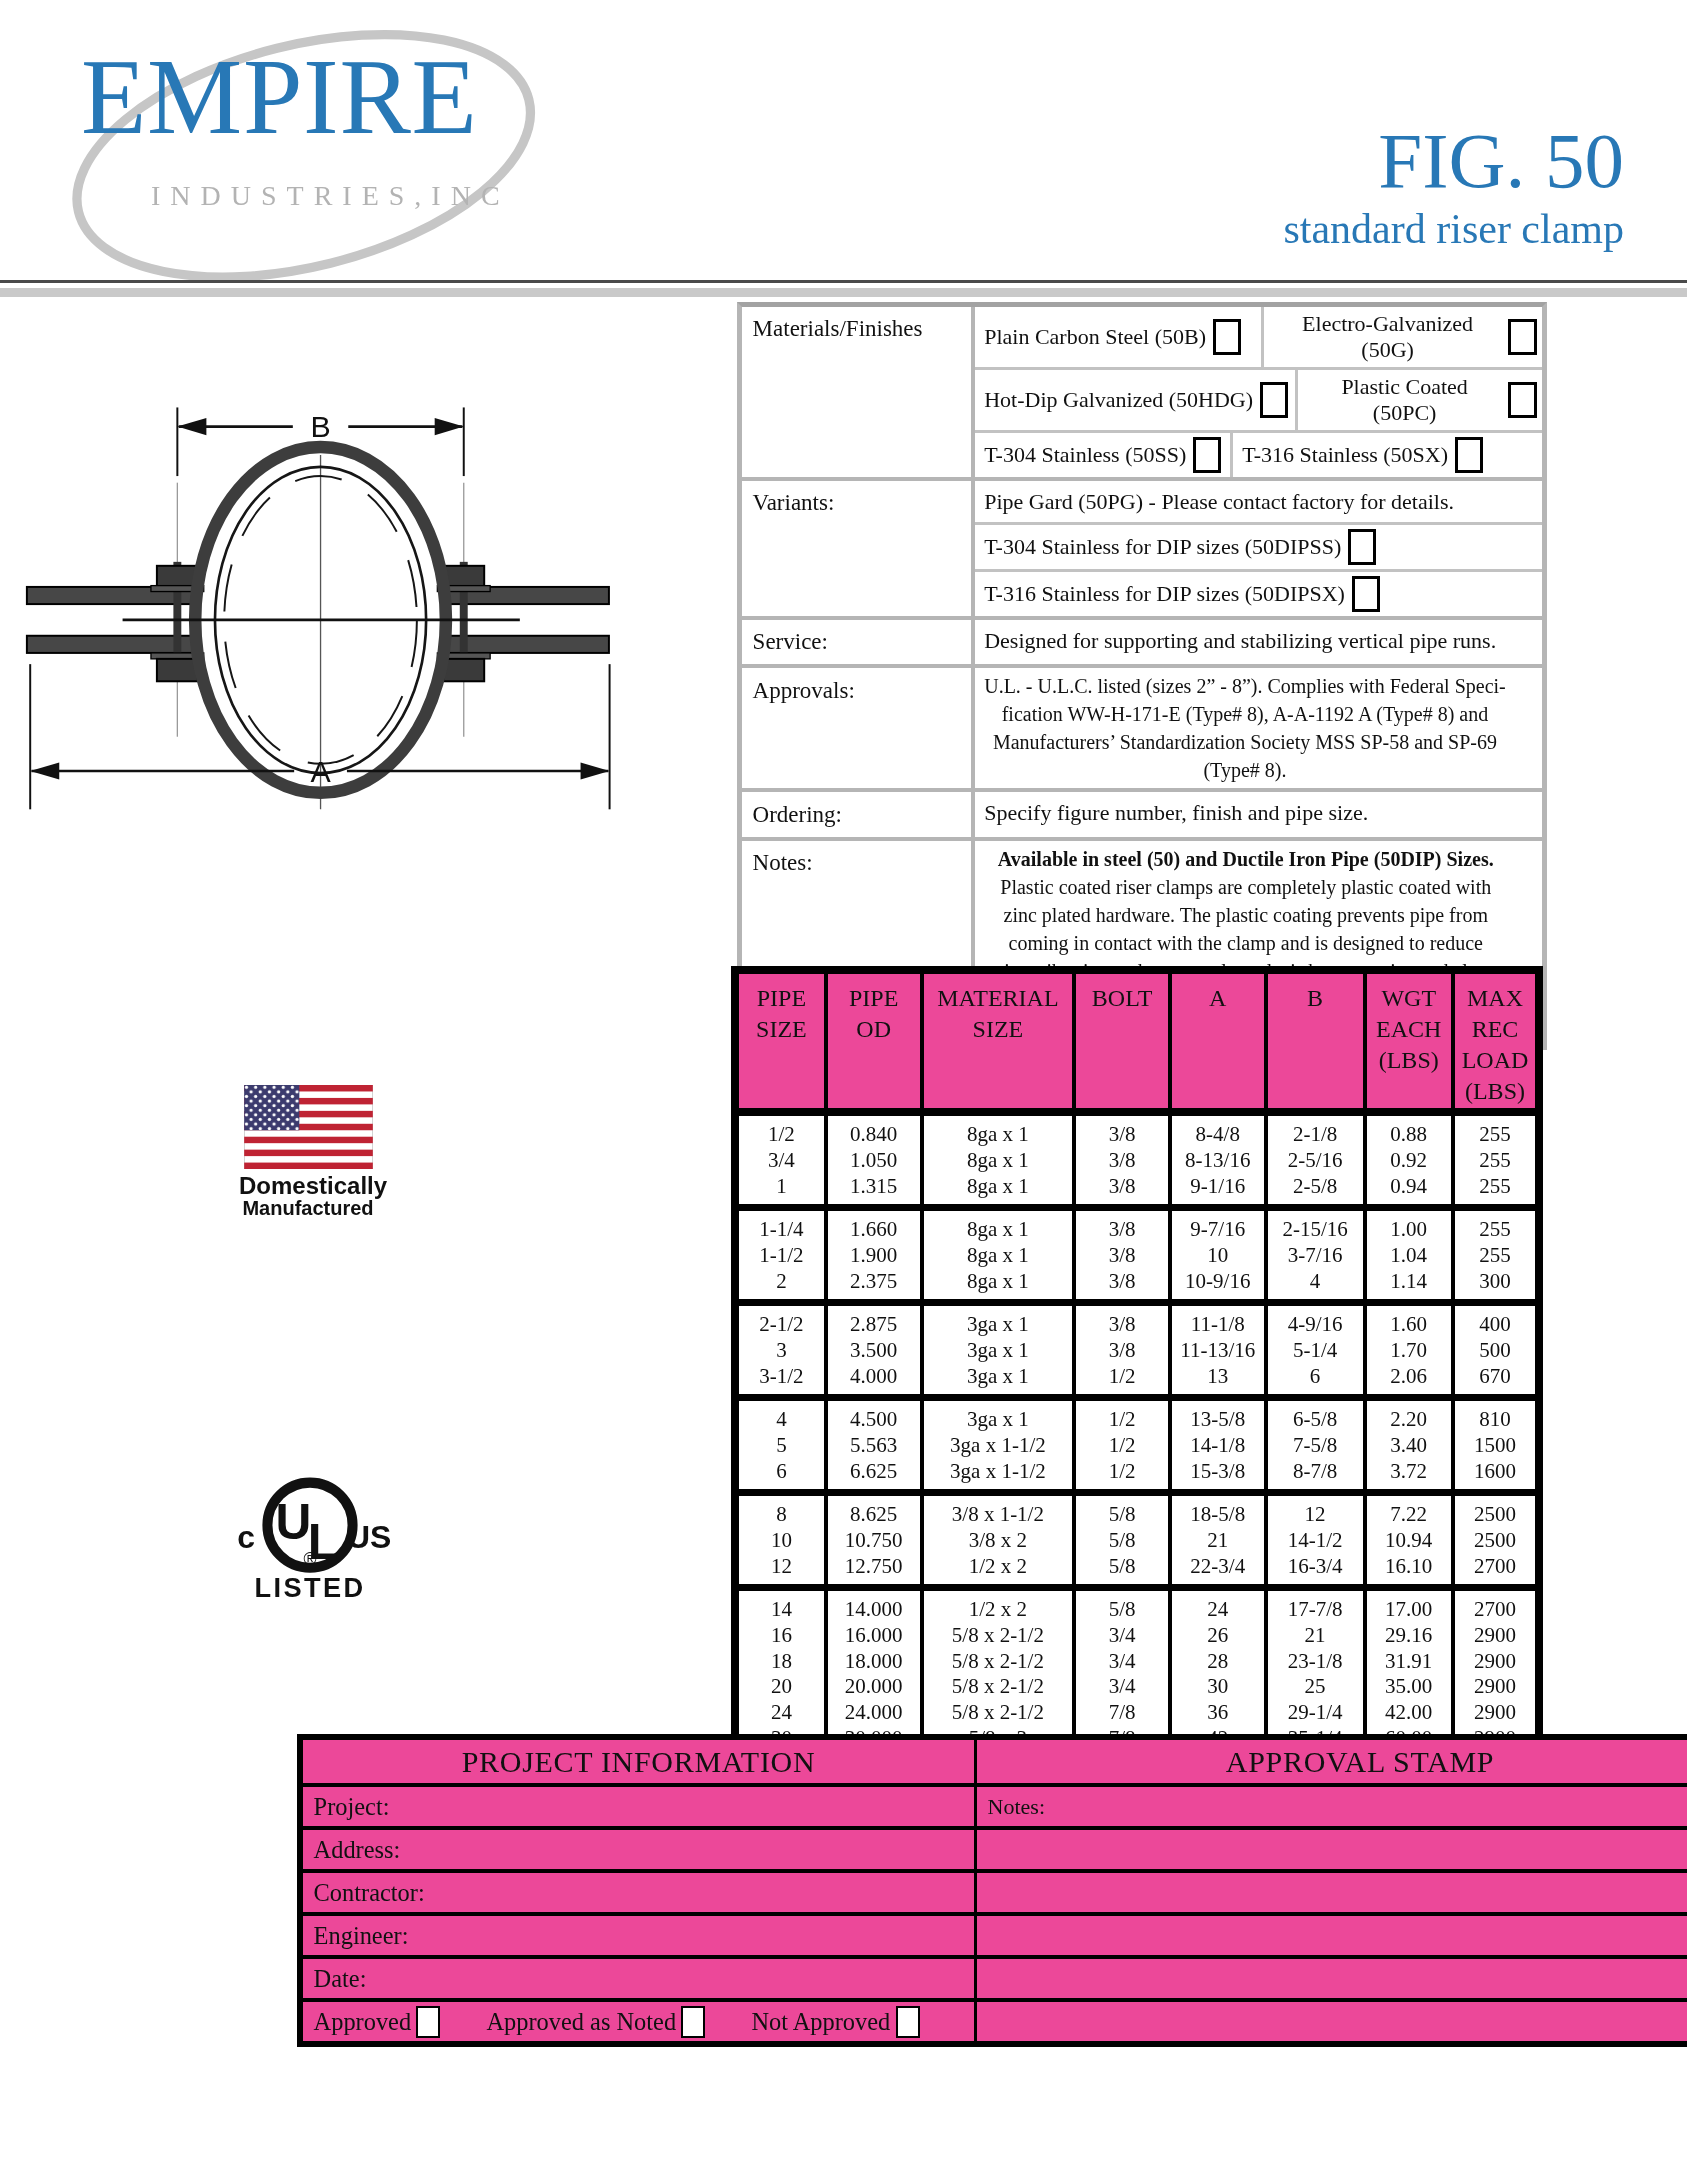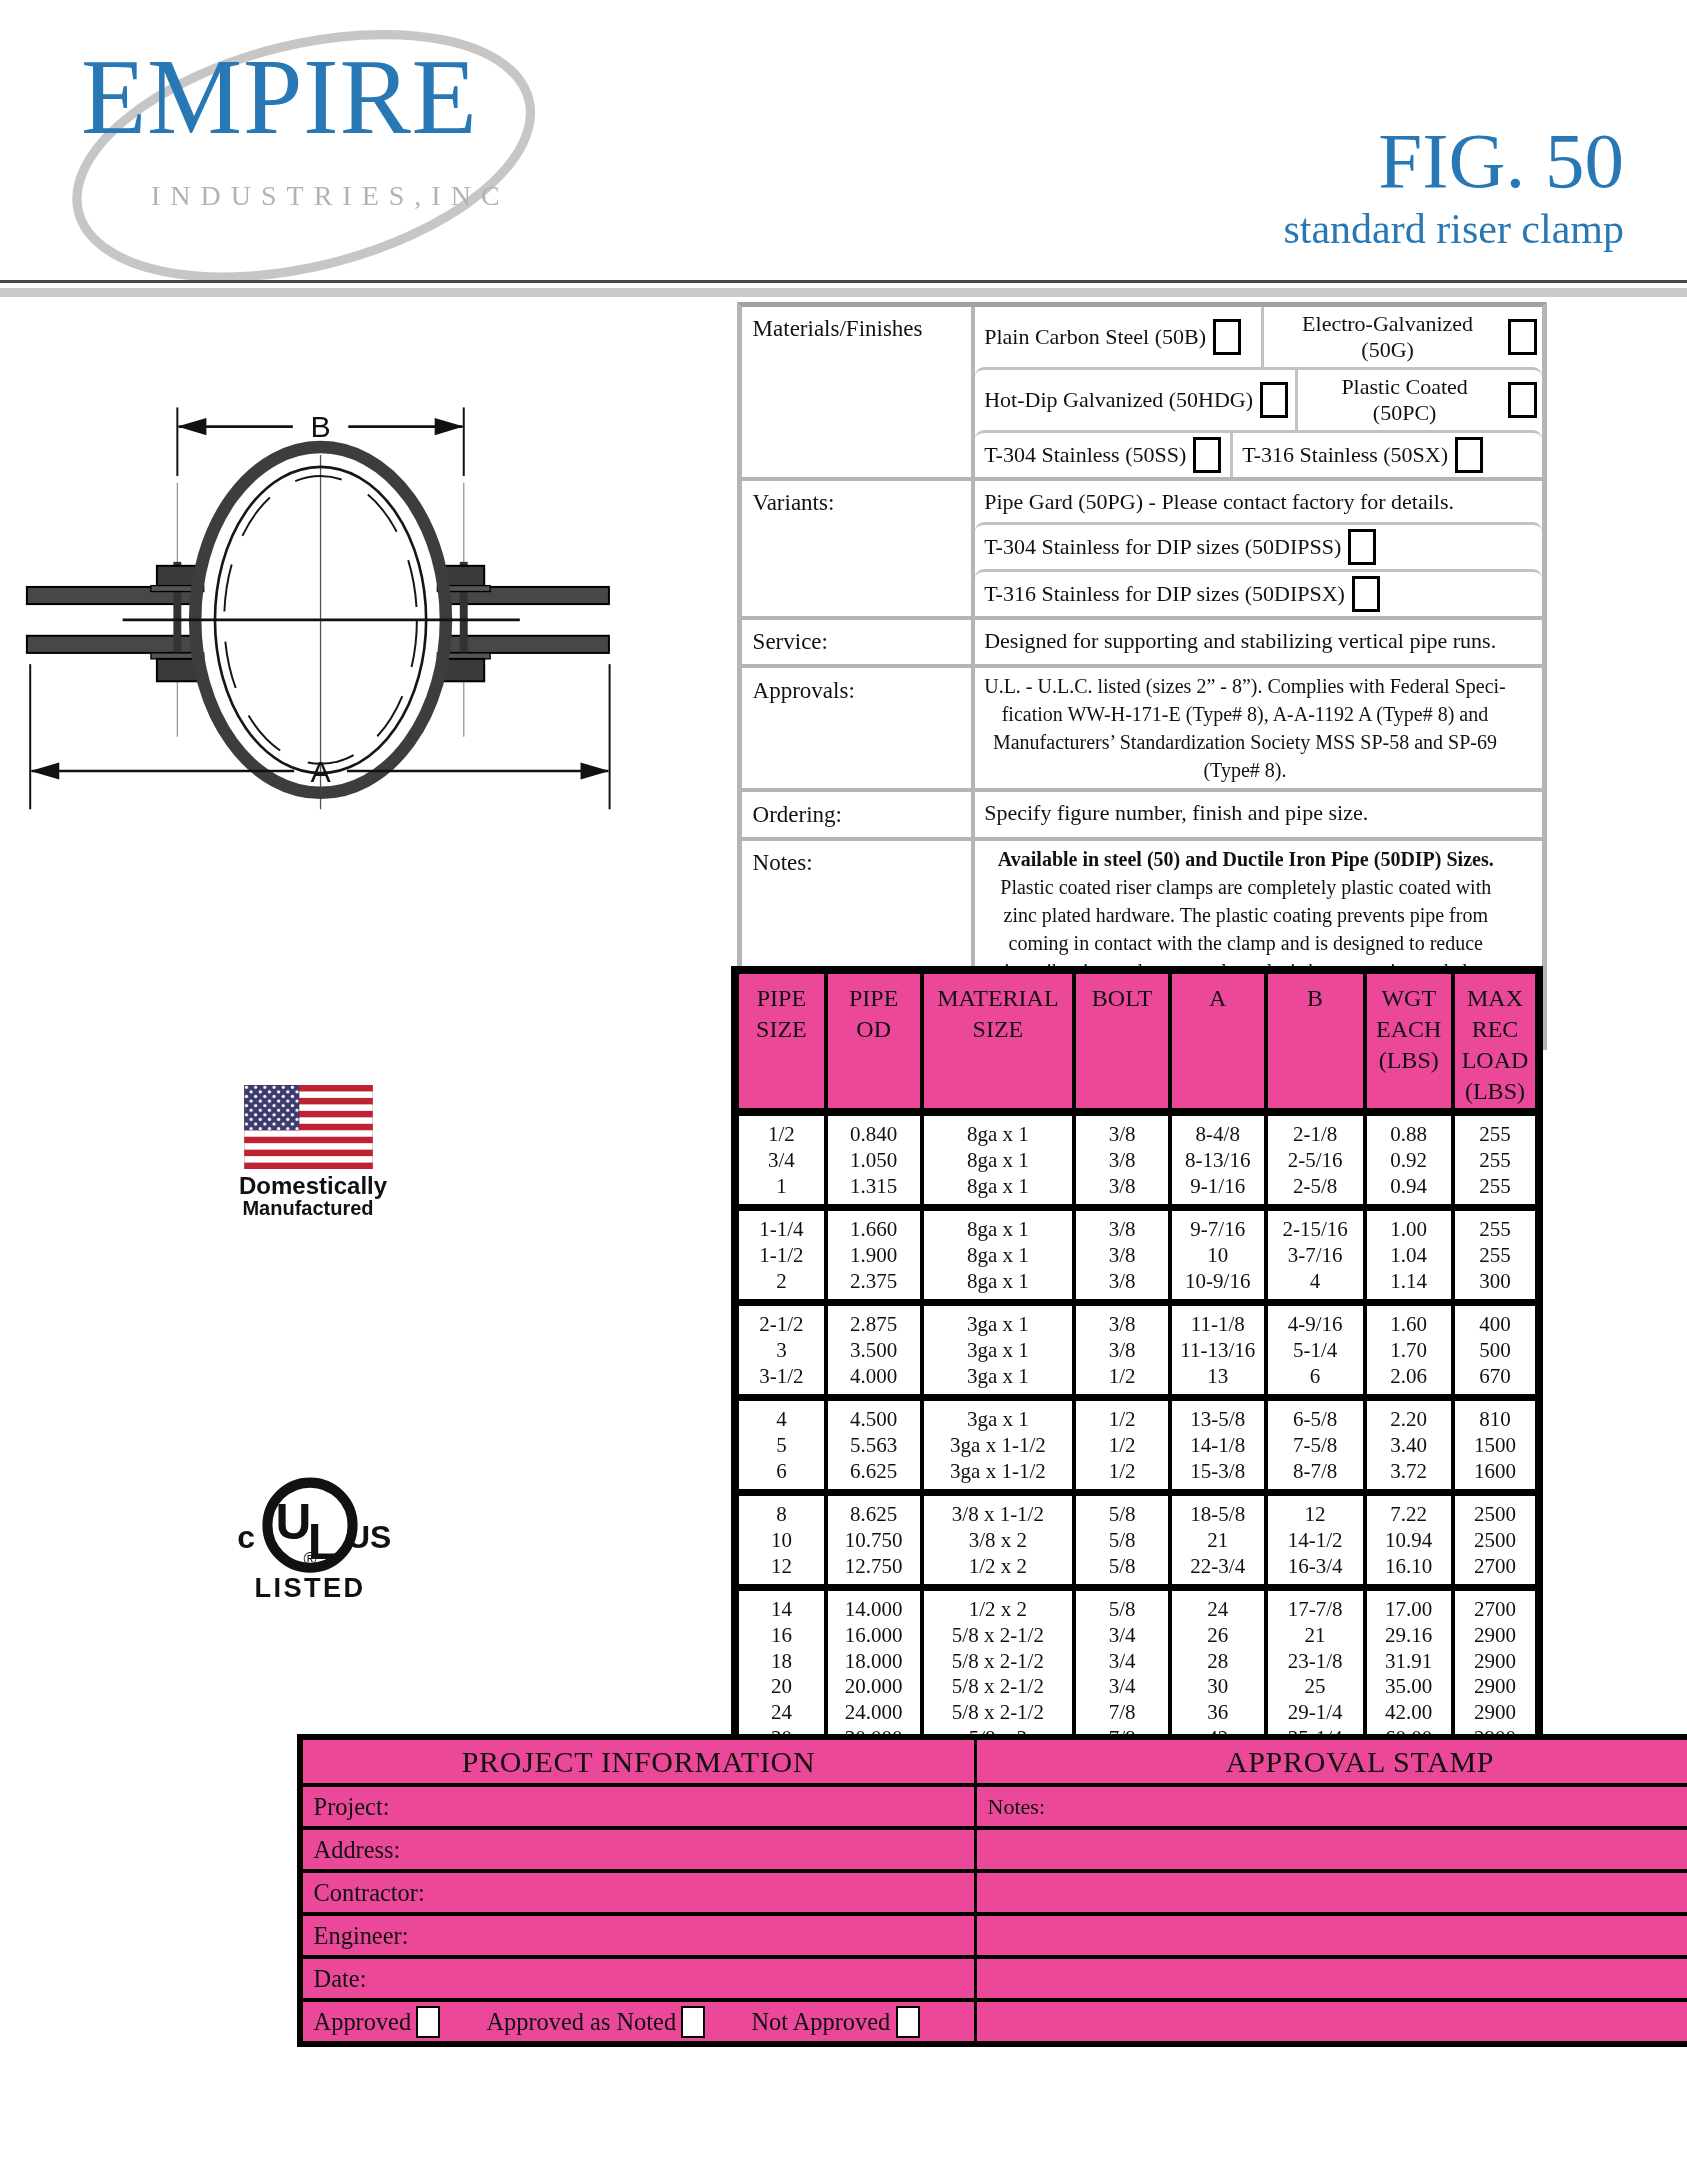--- a/index.html
+++ b/index.html
@@ -25,21 +25,21 @@
   .diagram{position:absolute;left:16.5px;top:377px;}
 
   
   .spec-table{position:absolute;left:737px;top:302px;width:810px;box-sizing:border-box;
               border:5.3px solid #b5b5b5;border-top-color:#a2a2a2;display:grid;
               grid-template-columns:233px 1fr;background:#fff;}
   .spec-label{border-right:4px solid #b5b5b5;padding:9.2px 10.6px;font-size:23px;box-sizing:border-box;}
   .spec-content{box-sizing:border-box;text-align:center;}
   .row-sep{border-top:4px solid #b5b5b5;}
   .spec-line{display:flex;align-items:stretch;}
-  .spec-line.sep{border-top:3.3px solid #c2c2c2;border-radius:9px;}
+  .spec-line.sep{border-top:3.3px solid #c2c2c2;}
   .spec-cell{display:flex;align-items:center;padding:4px 5.3px 4px 9.2px;min-height:41px;box-sizing:border-box;}
   .cell-sep{border-left:3.3px solid #c2c2c2;}
   .spec-text{font-size:22px;line-height:26px;}
   .spec-text.long{font-size:20px;line-height:28px;white-space:pre-line;}
   .cbx{display:inline-block;width:22.4px;height:30px;border:3.3px solid #000;background:#fff;
        margin-left:6.6px;flex-shrink:0;}
 
   
   .flag-badge{position:absolute;left:239px;top:1085px;width:138px;text-align:center;}
   .flag-cap1{font-size:24px;font-weight:bold;line-height:1.02;margin-top:2.6px;}

